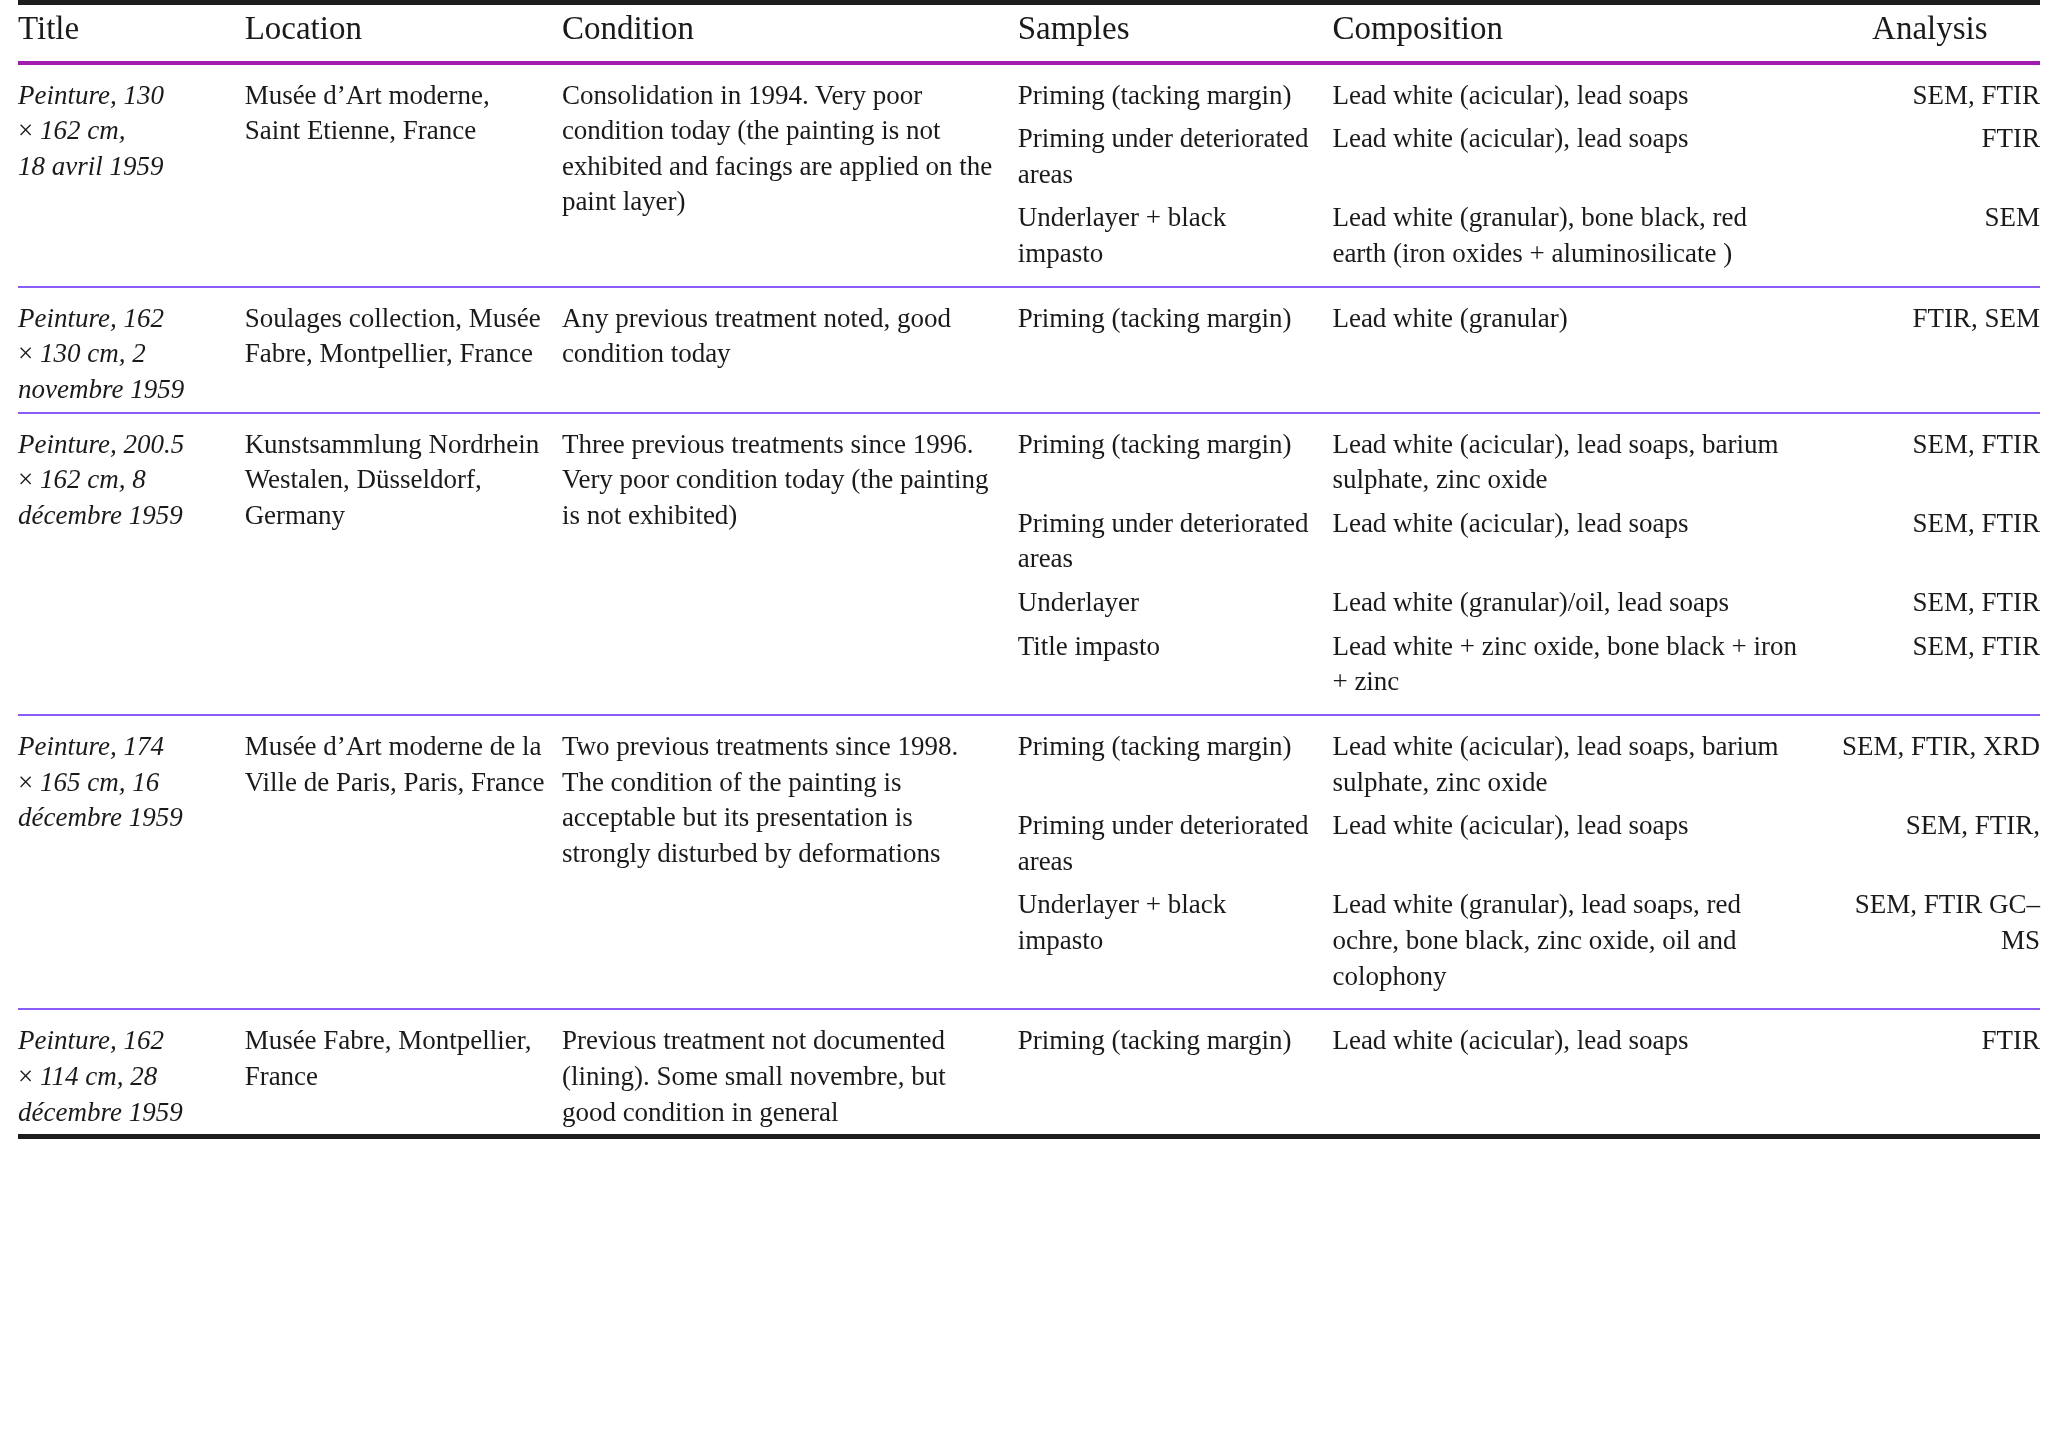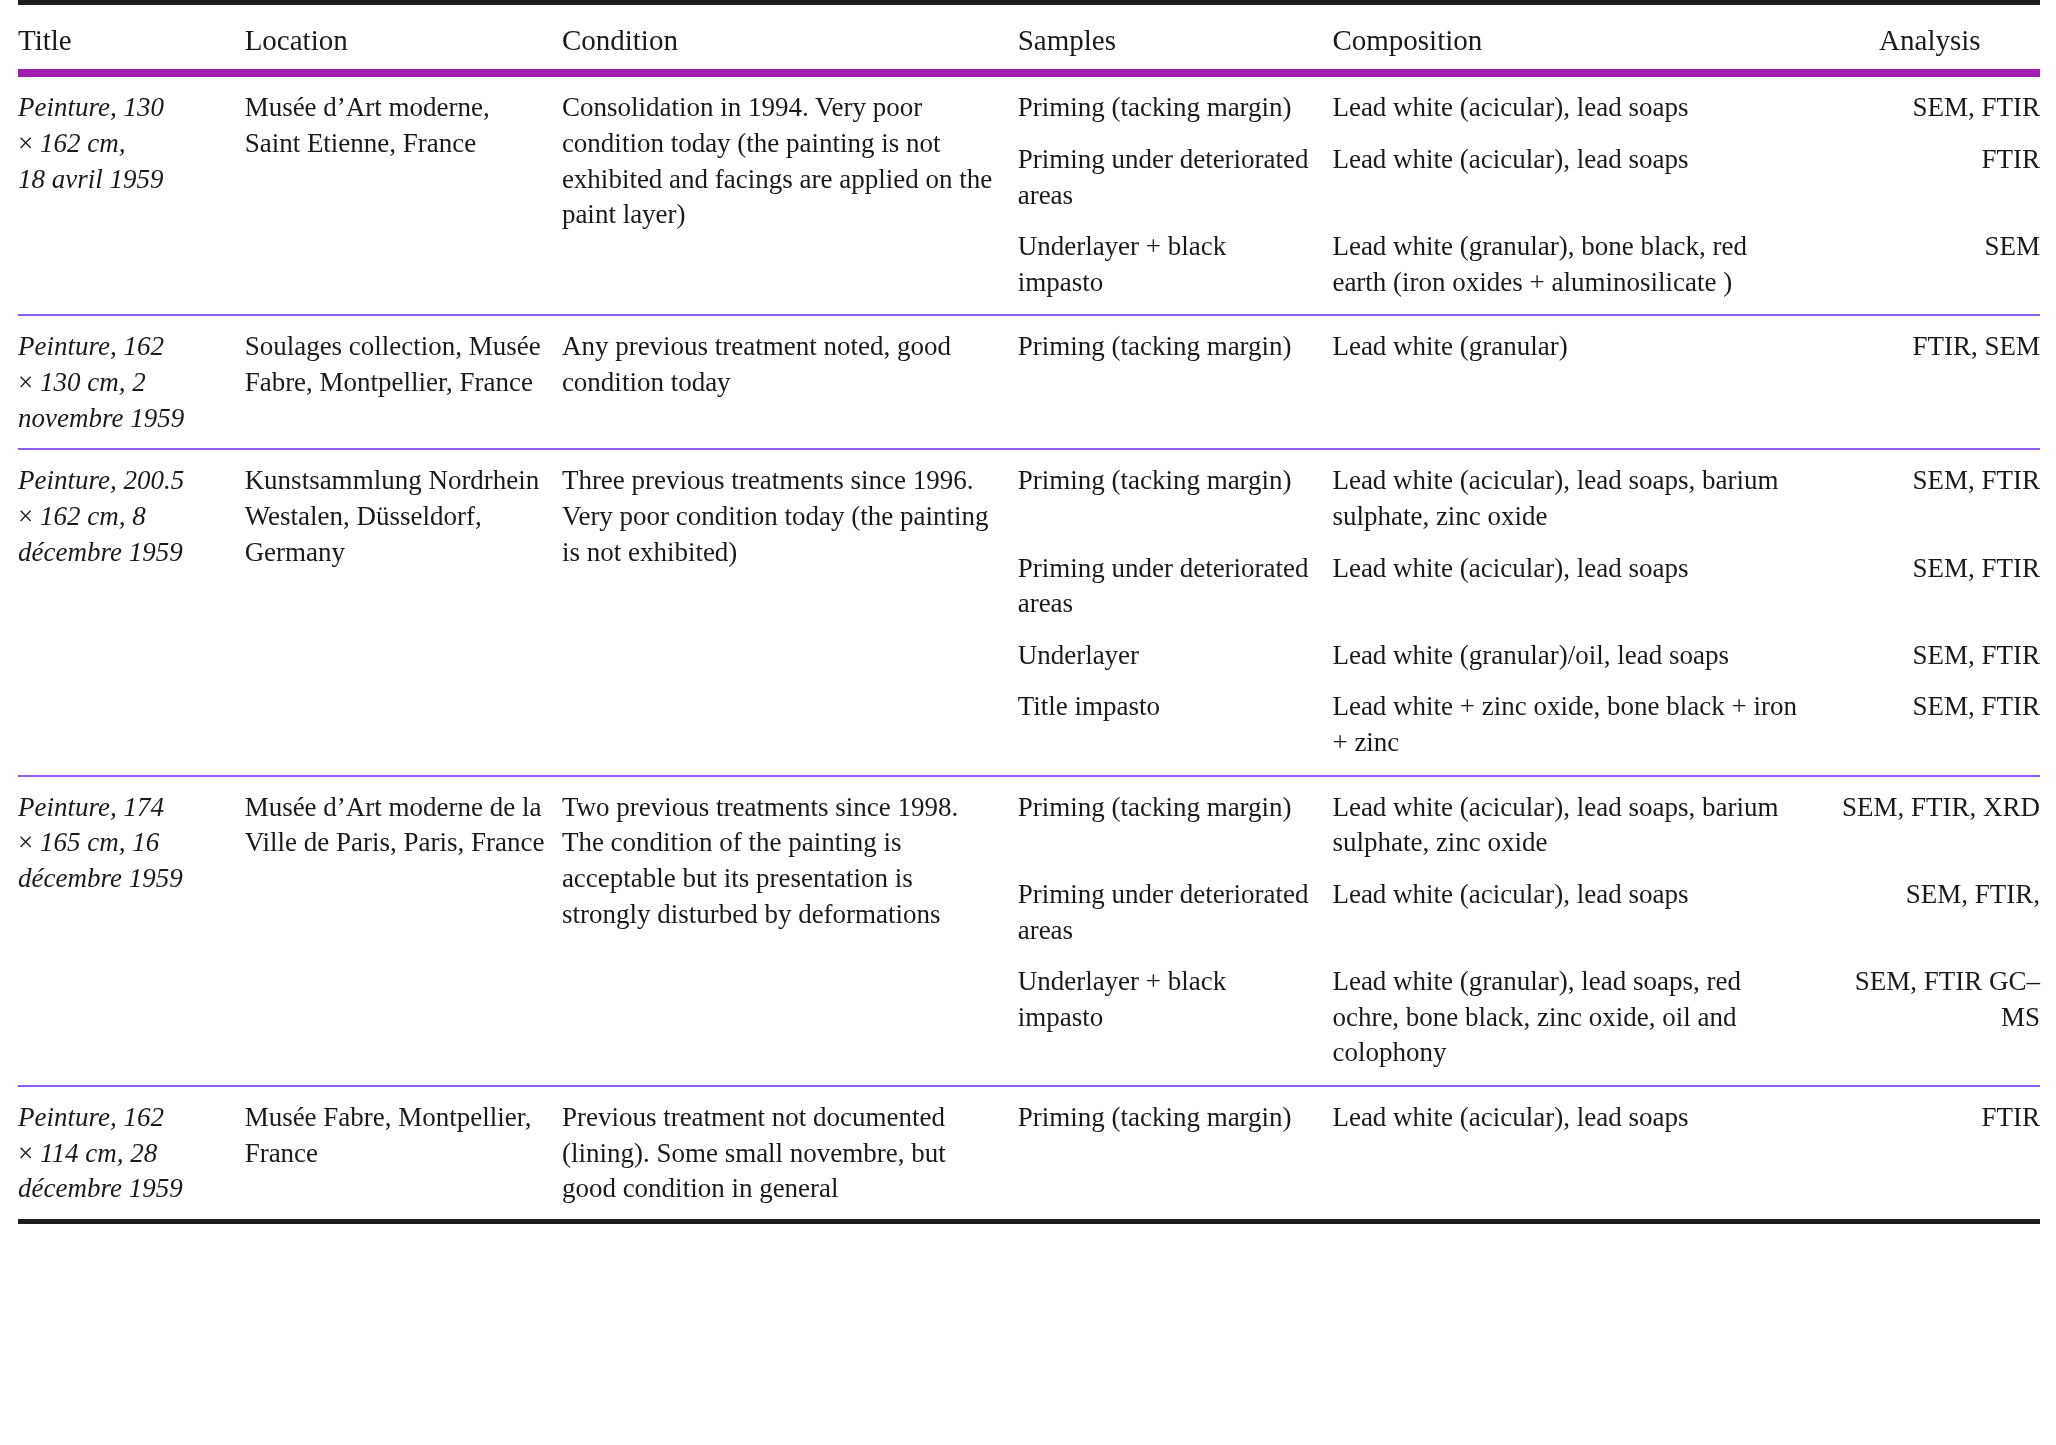--- a/index.html
+++ b/index.html
@@ -36,36 +36,36 @@
   }
   .rule-bottom {
     height: 0;
     border-top: 5px solid #1d1d1d;
   }
 
   thead th {
     font-weight: normal;
     text-align: left;
     vertical-align: bottom;
-    padding: 16px 16px 10px 0;
-    border-bottom: 8px solid #a21caf;
-    font-size: 29px;
+    padding: 2px 16px 10px 0;
+    border-bottom: 4px solid #a21caf;
+    font-size: 33px;
   }
   thead th.col-analysis { text-align: center; padding-right: 0; }
 
   tbody tr.group-start > td {
     border-top: 2px solid #8b5cf6;
   }
   tbody tr.group-first-inner > td {
     padding-top: 13px;
   }
 
   tbody td {
     vertical-align: top;
-    padding: 4px 16px 12px 0;
+    padding: 4px 16px 4px 0;
     font-size: 27px;
   }
 
   td.col-title {
     font-style: italic;
     padding-top: 13px;
   }
   td.col-title .upright { font-style: normal; }
 
   td.col-loc   { padding-top: 13px; }

